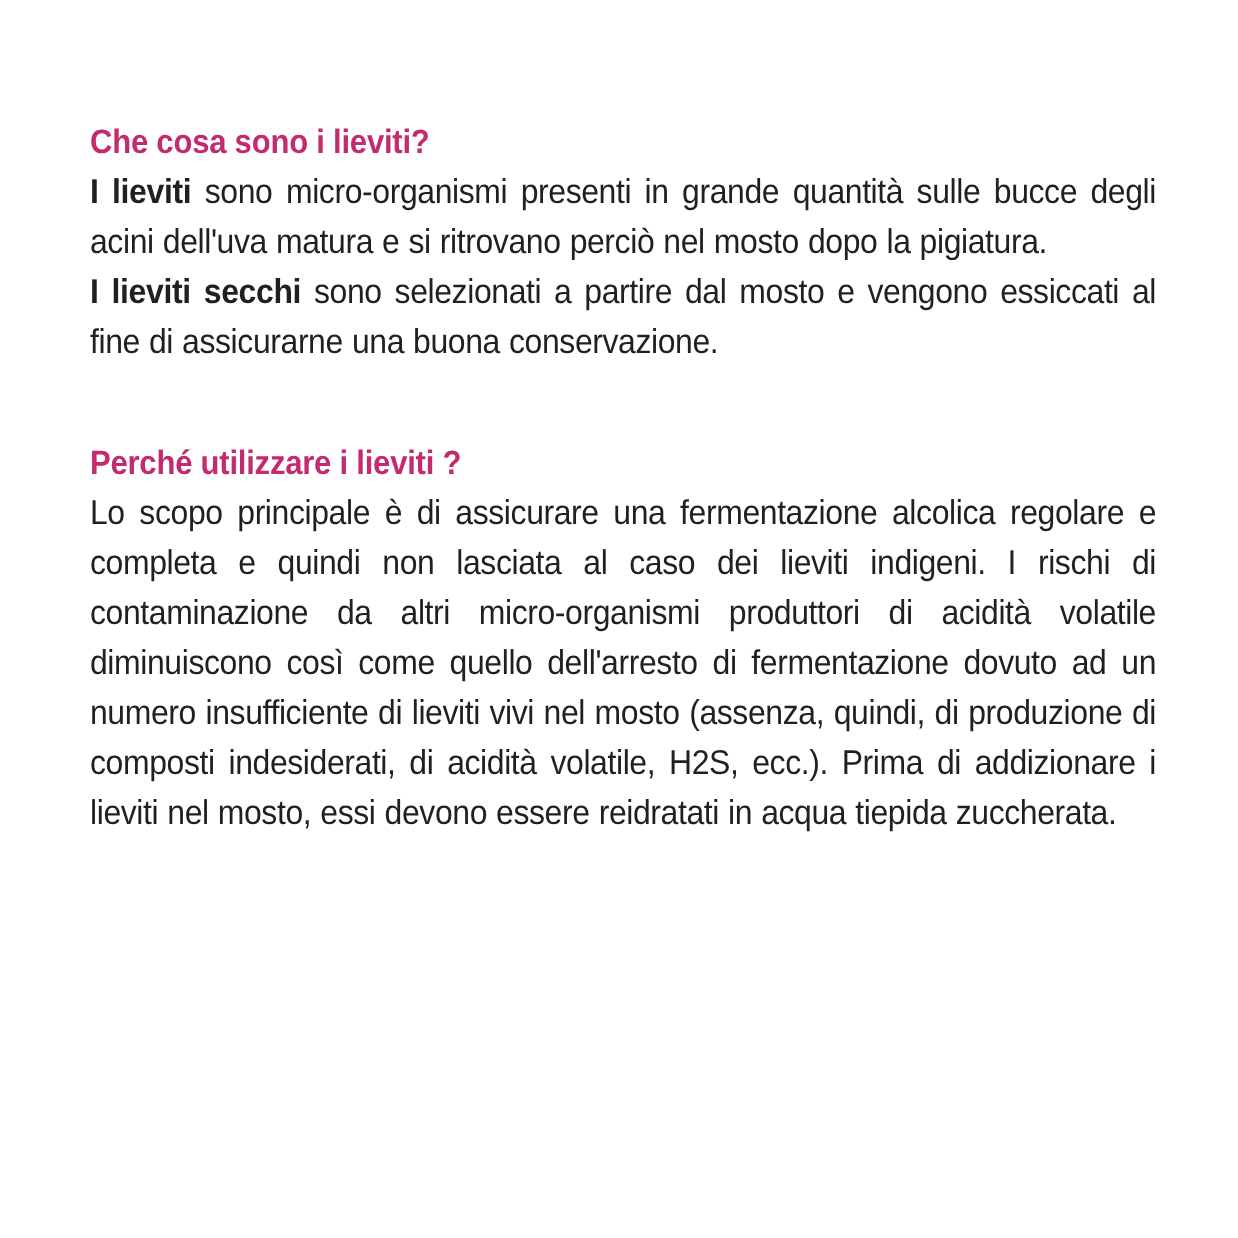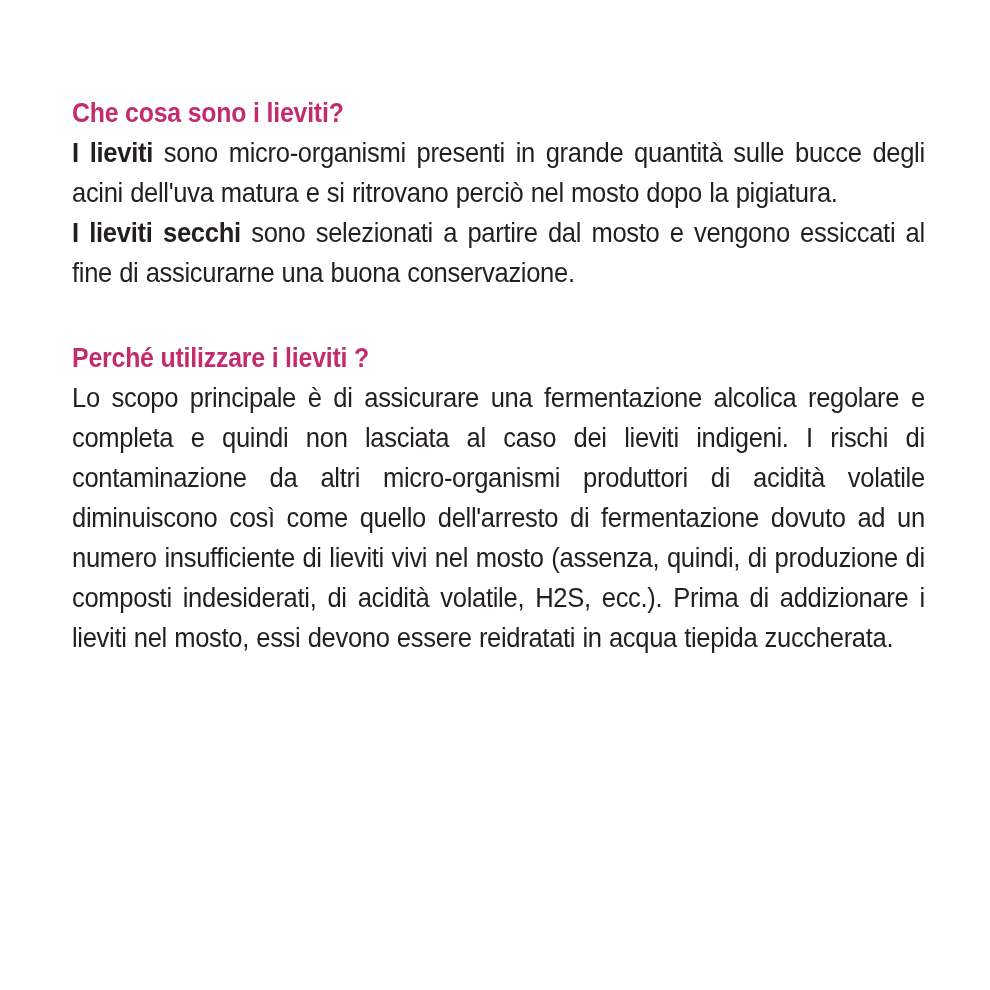--- a/index.html
+++ b/index.html
@@ -25,21 +25,21 @@
 
   .content {
     width: 853px;
   }
 
   .section {
     margin: 0;
   }
 
   .section + .section {
-    margin-top: 48px;
+    margin-top: 60px;
   }
 
   .heading {
     color: #c42a6e;
     font-family: "Liberation Sans Narrow", "Liberation Sans", sans-serif;
     font-weight: bold;
     font-size: 27px;
     line-height: 34px;
     letter-spacing: -0.2px;
     transform: scaleX(0.92);

